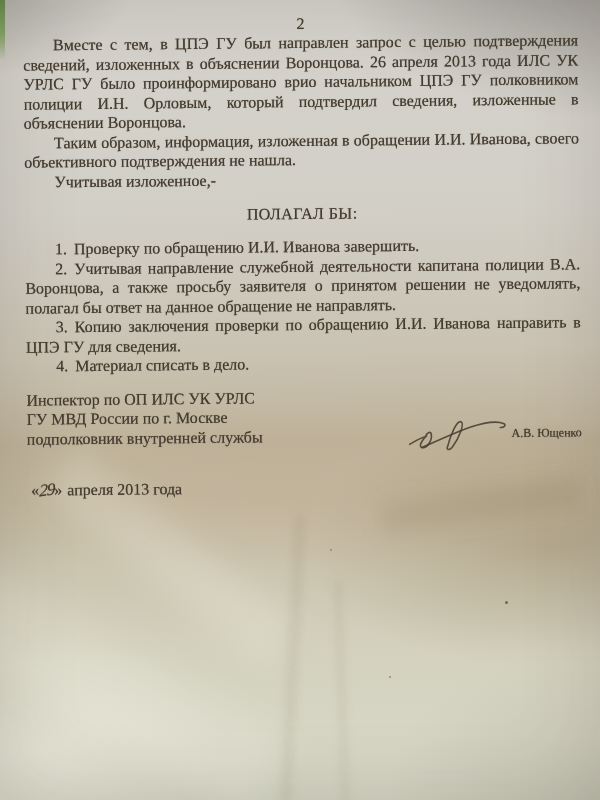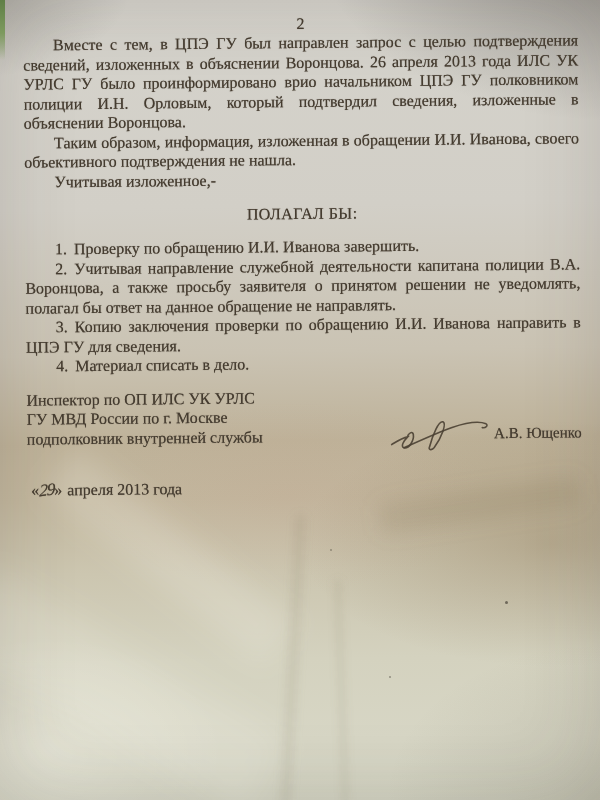--- a/index.html
+++ b/index.html
@@ -39,21 +39,21 @@
   .pagenum{text-align:center;font-size:16px;line-height:19px;}
   p.body{margin:0;font-size:16px;line-height:19.5px;text-align:justify;text-indent:30px;}
   .p1{margin-top:14px;}
   .heading{text-align:center;font-size:16px;letter-spacing:.4px;margin:16px 0 14px 0;}
   .num{margin-right:7px;}
   .sig-row{display:flex;justify-content:space-between;margin-top:14px;}
   .sig-left p{margin:0;font-size:16px;line-height:19.5px;}
   .sig-right{display:flex;align-items:center;margin-top:26px;flex:0 0 auto;}
   .signature{width:104px;height:44px;margin-right:2px;}
   .signature path{fill:none;stroke:#4a4033;stroke-width:1.7;stroke-linecap:round;opacity:.9;}
-  .sig-name{font-size:15px;white-space:nowrap;text-align:right;}
+  .sig-name{font-size:12px;white-space:nowrap;text-align:right;}
   .date-line{margin:20px 0 0 4px;font-size:16px;}
   .hand{display:inline-block;font-style:italic;font-size:17px;transform:rotate(-7deg) skewX(-9deg);letter-spacing:-1px;color:#473e31;}
   .date-rest{margin-left:5px;}
 </style>
 </head>
 <body>
 
 <div class="photo">
   <div class="table-edge"></div>
   <div class="crease c1"></div>

